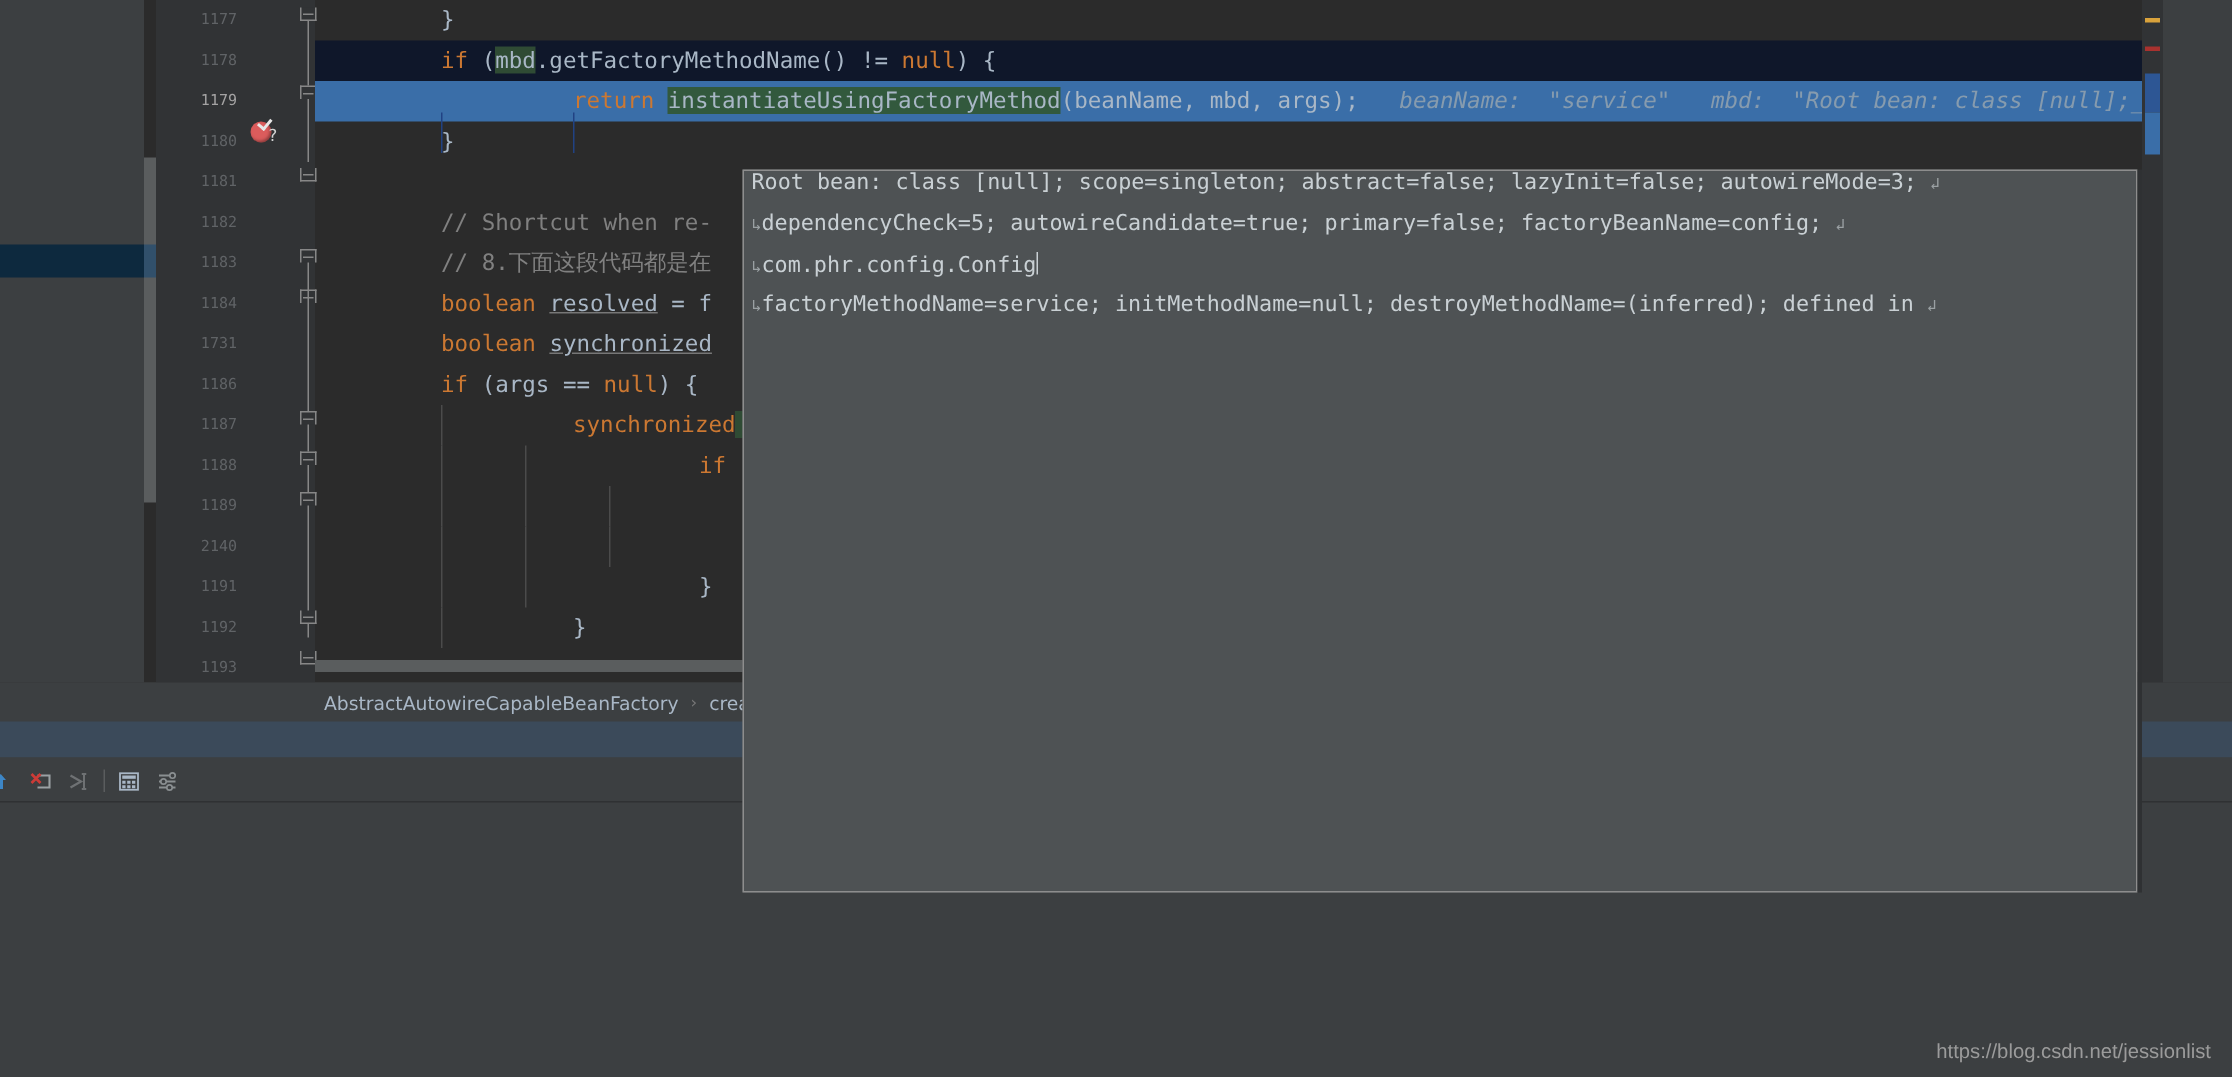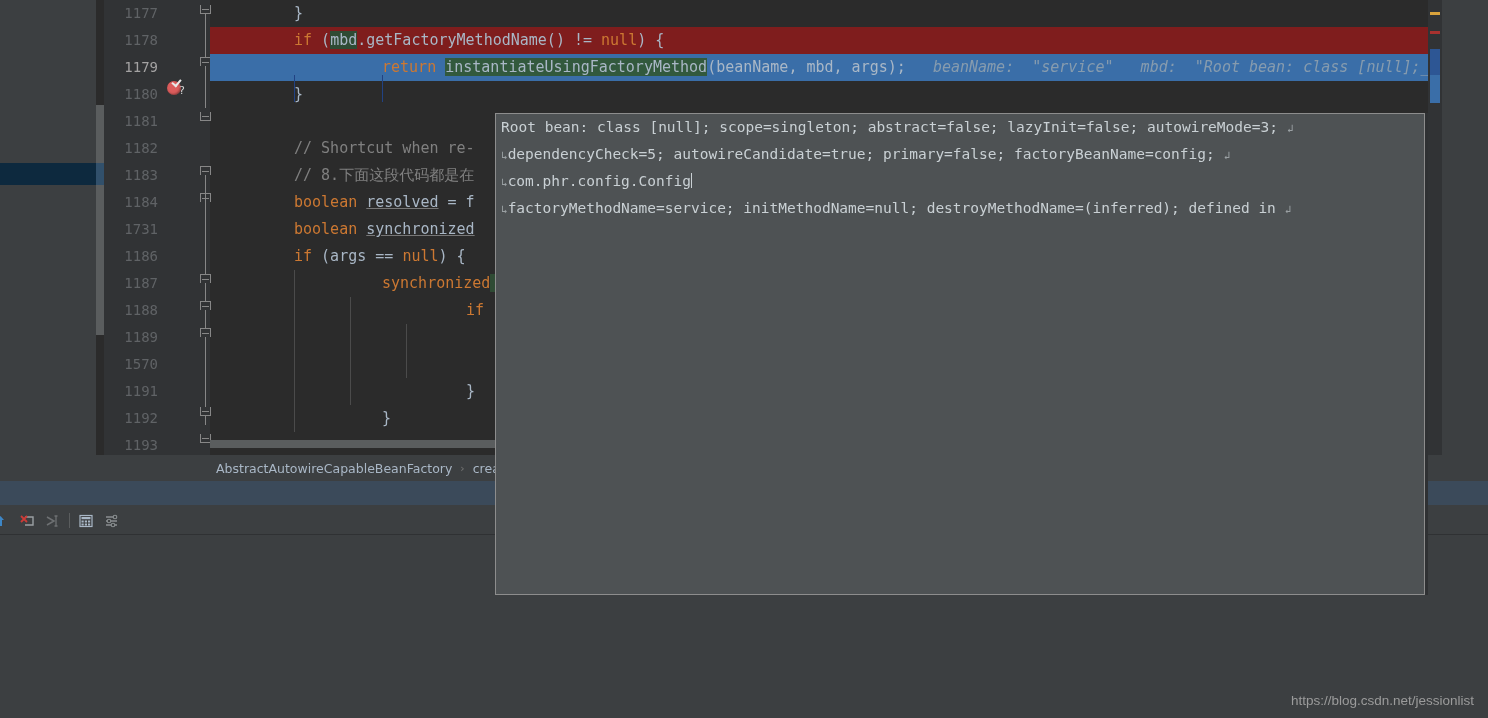--- a/index.html
+++ b/index.html
@@ -17,21 +17,21 @@
   .left-strip { position: absolute; left: 0; top: 0; width: 96px; height: 455px; background: #3c3f41; }
   .left-strip-sel { position: absolute; left: 0; top: 163px; width: 96px; height: 22px; background: #0d293e; }
   .left-strip-scroll { position: absolute; left: 96px; top: 105px; width: 8px; height: 230px; background: #5a5d5e; }
   .left-strip-sel2 { position: absolute; left: 96px; top: 163px; width: 8px; height: 22px; background: #31506b; }
 
   .gutter { position: absolute; left: 104px; top: 0; width: 106px; height: 455px; background: #313335; }
   .linenos { position: absolute; left: 104px; top: 0; width: 60px; }
   .lineno {
     height: 27px; line-height: 27px; text-align: right;
     padding-right: 6px; color: #606366;
-    font-family: "DejaVu Sans Mono", monospace; font-size: 14px;
+    font-family: "DejaVu Sans Mono", monospace; font-size: 10px;
   }
   .lineno.current { color: #a4a3a3; }
 
   .fold-col { position: absolute; left: 198px; top: 0; width: 24px; height: 455px; }
   .fold-mark {
     position: absolute; left: 2px; width: 11px; height: 11px;
     border: 1px solid #878787; background: #313335;
   }
   .fold-mark::before {
     content: ""; position: absolute; left: 1px; top: 4px; width: 7px; height: 1px; background: #878787;
@@ -53,21 +53,21 @@
     transform: rotate(-50deg);
   }
   .bp-q { position: absolute; left: 12px; top: 5px; font-size: 11px; color: #d4d4d4; font-family: "DejaVu Sans", sans-serif; }
 
   .code-strip { position: absolute; left: 210px; top: 0; width: 1218px; height: 455px; overflow: hidden; }
   .code-line {
     position: relative; height: 27px; line-height: 27px; white-space: pre;
     font-family: "DejaVu Sans Mono", monospace; font-size: 15px; color: #a9b7c6;
     padding-left: 84px;
   }
-  .code-line.exec-if { background: #7f1d1d; }
+  .code-line.exec-if { background: #0f172a; }
   .code-line.exec-ret { background: #3a6ea8; }
   .indent-guide { position: absolute; top: 0; width: 1px; height: 27px; background: #4b4b4b; }
 
   .kw { color: #cc7832; }
   .cm { color: #808080; }
   .mth { color: #a9b7c6; }
   .fld { color: #9876aa; }
   .hl-green { background: #32593d; }
   .hl-green2 { background: #2f4b34; }
   .inline-hint { color: #9aa7b0; font-style: italic; opacity: .8; }
@@ -99,21 +99,21 @@
   
   .bottom { position: absolute; left: 0; top: 536px; width: 1488px; height: 182px; background: #3c3f41; }
 
   
   .popup {
     position: absolute; left: 495px; top: 113px; width: 930px; height: 482px;
     background: #4e5254; border: 1px solid #8d8d8d; z-index: 40;
   }
   .popup-line {
     color: #c9d0d4; font-family: "DejaVu Sans Mono", monospace; font-size: 14.5px;
-    height: 27px; line-height: 27px; white-space: pre; padding-left: 5px;
+    height: 27px; line-height: 16px; white-space: pre; padding-left: 5px;
   }
   .wrap-arrow { color: #9aa0a3; font-size: 11px; }
   .caret { display:inline-block; width:1px; height:15px; background:#c9d0d4; vertical-align:-2px; }
 
   .popup-right-shadow { position:absolute; left:1425px; top:113px; width:3px; height:482px; background:#2f3133; z-index:41; }
 
   
   .watermark {
     position: absolute; right: 14px; bottom: 10px;
     color: #9b9b9b; font-size: 13.5px; font-family: "Liberation Sans", sans-serif;
@@ -140,21 +140,21 @@
       <div class="lineno">1180</div>
       <div class="lineno">1181</div>
       <div class="lineno">1182</div>
       <div class="lineno">1183</div>
       <div class="lineno">1184</div>
       <div class="lineno">1731</div>
       <div class="lineno">1186</div>
       <div class="lineno">1187</div>
       <div class="lineno">1188</div>
       <div class="lineno">1189</div>
-      <div class="lineno">1570</div>
+      <div class="lineno">2140</div>
       <div class="lineno">1191</div>
       <div class="lineno">1192</div>
       <div class="lineno">1193</div>
     </div>
 
     <div class="fold-col">
       <div class="fold-line" style="top:14px;height:46px;"></div>
       <div class="fold-mark down" style="top:5px;"></div>
       <div class="fold-mark up" style="top:57px;"></div>
       <div class="fold-line" style="top:66px;height:42px;"></div>

